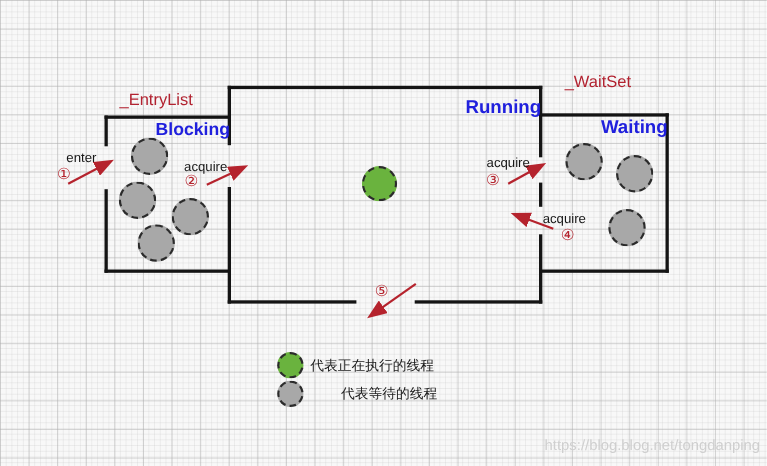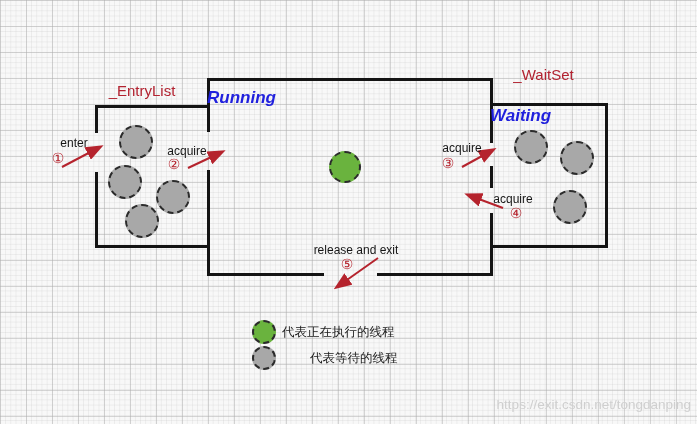--- a/index.html
+++ b/index.html
@@ -11,21 +11,21 @@
     background-color:#f8f8f8;
     background-image:
       linear-gradient(to right, rgba(175,175,175,.50) 1px, transparent 1px),
       linear-gradient(to bottom, rgba(175,175,175,.50) 1px, transparent 1px),
       linear-gradient(to right, rgba(200,200,200,.28) 1px, transparent 1px),
       linear-gradient(to bottom, rgba(200,200,200,.28) 1px, transparent 1px);
     background-size:26px 26px,26px 26px,5.2px 5.2px,5.2px 5.2px;
   }
   .line{position:absolute;background:#141414;}
   .box-title{position:absolute;color:#b22230;font-size:15px;text-align:center;}
-  .state{position:absolute;color:#2020dd;font-weight:bold;text-align:left;font-style:italic;}
+  .state{position:absolute;color:#2020dd;font-weight:bold;text-align:right;}
   .thread{position:absolute;width:30px;height:30px;border-radius:50%;
           border:2px dashed #2b2b2b;background:#a8a8a8;box-sizing:content-box;}
   .thread.green{background:#6ab33e;width:28px;height:28px;}
   .tlabel{position:absolute;color:#161616;font-size:12px;text-align:center;}
   .tnum{position:absolute;color:#b5232d;font-size:14px;text-align:center;line-height:14px;}
   svg.arrows{position:absolute;left:0;top:0;pointer-events:none;}
   .legend-dot{position:absolute;width:20px;height:20px;border-radius:50%;
               border:2px dashed #2b2b2b;box-sizing:content-box;}
   .legend-dot.green{background:#6ab33e;}
   .legend-dot.gray{background:#a8a8a8;}
@@ -47,20 +47,21 @@
   <div class="line" style="left:490px;top:78px;width:2.5px;height:65px;"></div>
   <div class="line" style="left:490px;top:166px;width:2.5px;height:22px;"></div>
   <div class="line" style="left:490px;top:213px;width:2.5px;height:62.5px;"></div>
   <div class="line" style="left:207px;top:273px;width:117px;height:2.5px;"></div>
   <div class="line" style="left:377px;top:273px;width:115.5px;height:2.5px;"></div>
   <div class="line" style="left:490px;top:103px;width:117.5px;height:2.5px;"></div>
   <div class="line" style="left:605px;top:103px;width:2.5px;height:144.5px;"></div>
   <div class="line" style="left:490px;top:245px;width:117.5px;height:2.5px;"></div>
 
   <div class="box-title" style="left:82px;top:82px;width:120px;">_EntryList</div>
+  <div class="state" style="left:95px;top:110px;width:114px;font-size:16px;">Blocking</div>
 
   <div class="state" style="left:207px;top:88px;width:285px;font-size:17px;">Running</div>
 
   <div class="box-title" style="left:491px;top:66px;width:105px;">_WaitSet</div>
   <div class="state" style="left:490px;top:106px;width:117px;font-size:17px;">Waiting</div>
 
   <div class="thread" style="left:119px;top:125px;"></div>
   <div class="thread" style="left:108px;top:165px;"></div>
   <div class="thread" style="left:156px;top:180px;"></div>
   <div class="thread" style="left:125px;top:204px;"></div>
@@ -89,23 +90,22 @@
 
   <div class="tlabel" style="left:159px;top:144px;width:56px;">acquire</div>
   <div class="tnum" style="left:166px;top:157px;width:16px;">②</div>
 
   <div class="tlabel" style="left:434px;top:141px;width:56px;">acquire</div>
   <div class="tnum" style="left:440px;top:156px;width:16px;">③</div>
 
   <div class="tlabel" style="left:485px;top:192px;width:56px;">acquire</div>
   <div class="tnum" style="left:508px;top:206px;width:16px;">④</div>
 
-  <div class="tlabel" style="left:306px;top:243px;width:100px;">release and exit</div>
   <div class="tnum" style="left:339px;top:257px;width:16px;">⑤</div>
 
   <div class="legend-dot green" style="left:252px;top:320px;"></div>
   <div class="legend-label" style="left:282px;top:324px;">代表正在执行的线程</div>
   <div class="legend-dot gray" style="left:252px;top:346px;"></div>
   <div class="legend-label" style="left:282px;top:350px;margin-left:28px;">代表等待的线程</div>
 
-  <div id="watermark">https://exit.csdn.net/tongdanping</div>
+  <div id="watermark">https://blog.blog.net/tongdanping</div>
 
 </div>
 
 </body></html>

